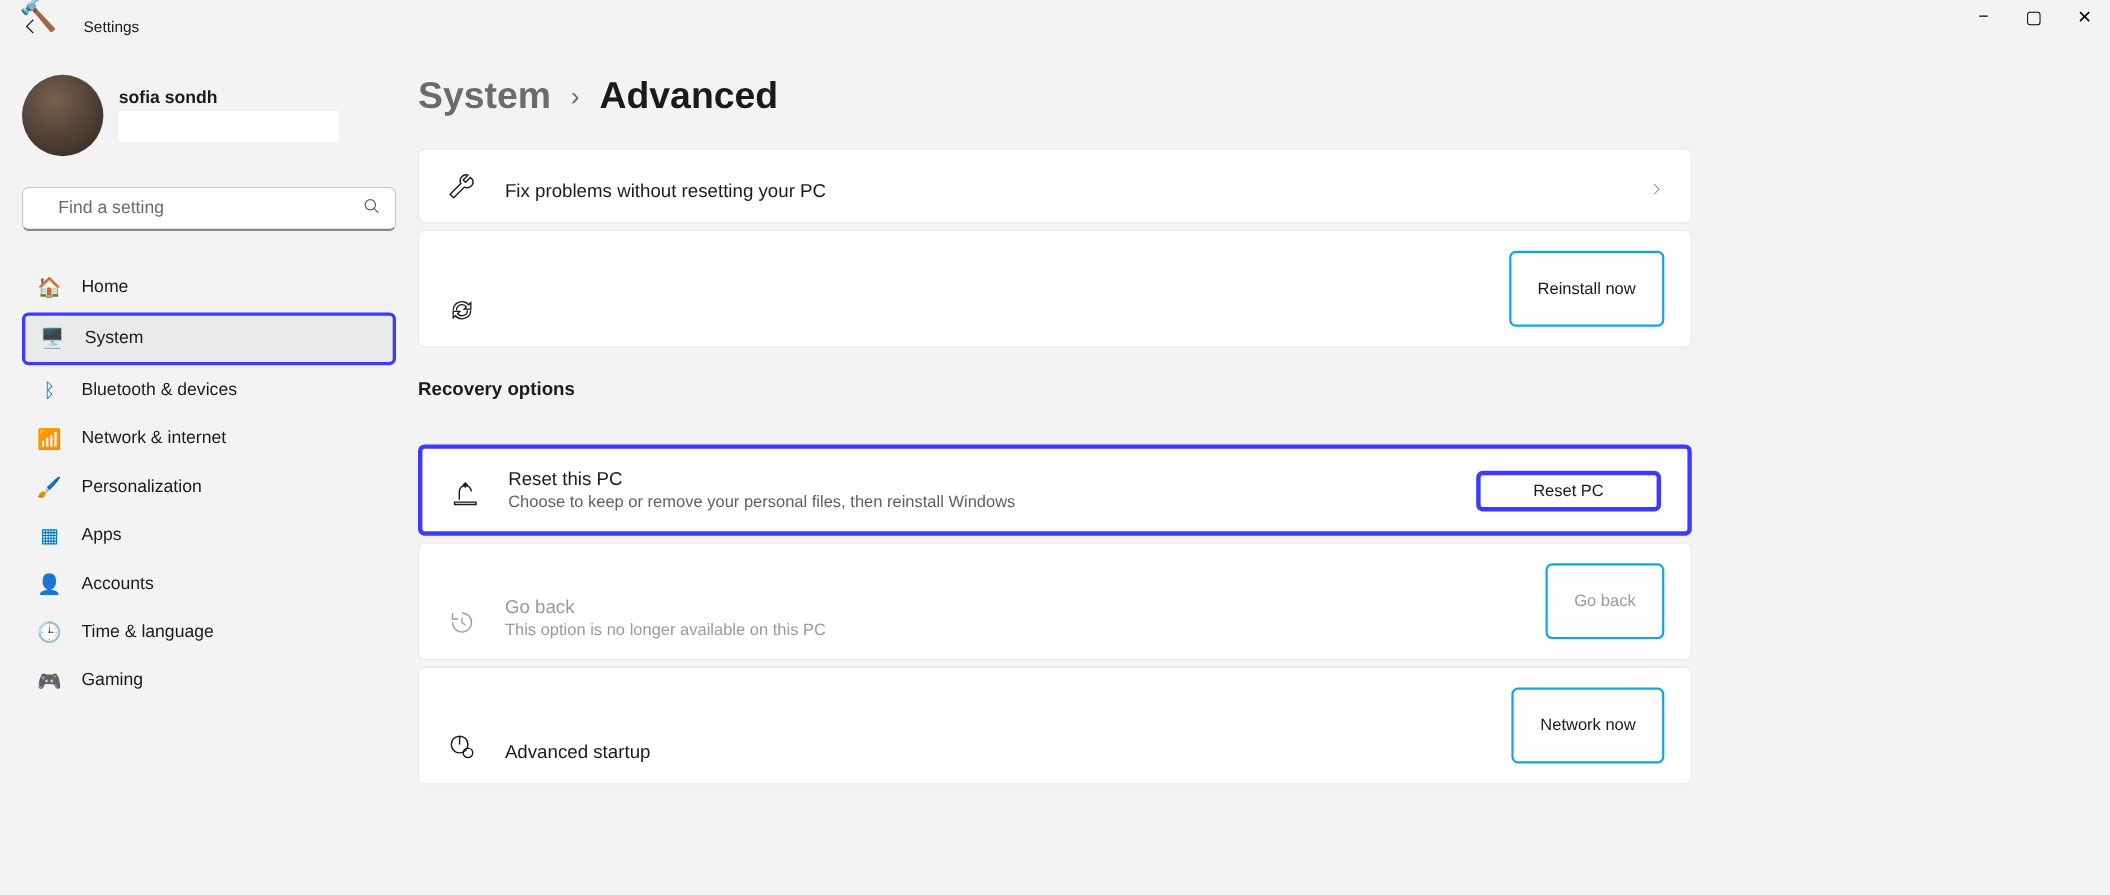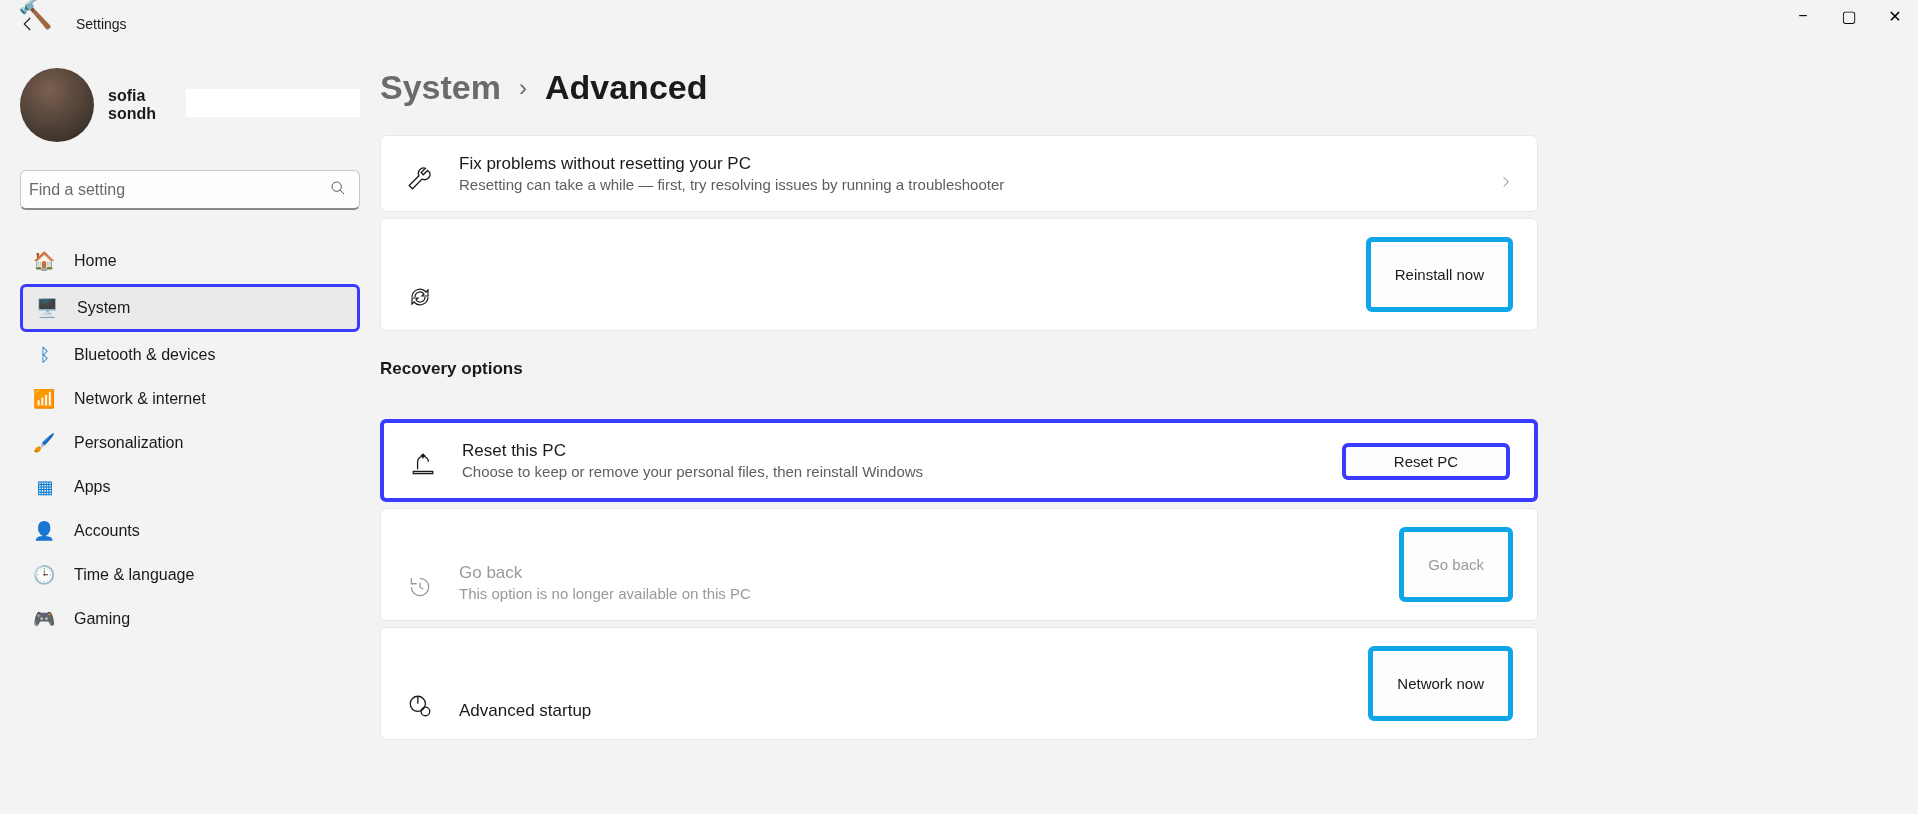--- a/index.html
+++ b/index.html
@@ -9,26 +9,26 @@
 .titlebar .back { width: 40px; height: 40px; display: flex; align-items: center; justify-content: center; cursor: pointer; }
 .titlebar .app-title { font-size: 14px; margin-left: 12px; color: #1a1a1a; }
 .window-controls { position: absolute; right: 0; top: 0; display: flex; }
 .window-controls .ctrl { width: 46px; height: 32px; display: flex; align-items: center; justify-content: center; cursor: pointer; }
 .hammer { position: absolute; left: 18px; top: -2px; font-size: 28px; z-index: 10; }
 
 .layout { display: flex; height: calc(100% - 48px); }
 .sidebar { width: 380px; padding: 20px 20px 0 20px; }
 .profile { display: flex; align-items: center; gap: 14px; margin-bottom: 28px; }
 .avatar { width: 74px; height: 74px; border-radius: 50%; background: radial-gradient(circle at 40% 30%, #7a6050, #2a2520); flex-shrink: 0; }
-.profile-info { display: flex; flex-direction: row; }
+.profile-info { display: flex; flex-direction: column; }
 .profile-name { font-size: 16px; font-weight: 600; color: #1a1a1a; }
 .profile-blank { width: 200px; height: 28px; background: #fff; margin-top: 2px; }
 
 .search-wrap { position: relative; margin-bottom: 30px; }
-.search-input { width: 100%; height: 40px; border: 1px solid #c8c8c8; border-bottom: 2px solid #888; border-radius: 6px; padding: 0 44px 0 8px; font-size: 16px; background: #fdfdfd; color: #a21caf; }
+.search-input { width: 100%; height: 40px; border: 1px solid #c8c8c8; border-bottom: 2px solid #888; border-radius: 6px; padding: 0 44px 0 32px; font-size: 16px; background: #fdfdfd; color: #a21caf; }
 .search-input::placeholder { color: #6b6b6b; }
 .search-icon { position: absolute; right: 14px; top: 50%; transform: translateY(-50%); color: #6b6b6b; }
 
 .nav { display: flex; flex-direction: column; gap: 2px; }
 .nav-item { display: flex; align-items: center; gap: 18px; padding: 10px 14px; border-radius: 6px; cursor: pointer; font-size: 16px; color: #1a1a1a; }
 .nav-item .nicon { width: 22px; height: 22px; display: flex; align-items: center; justify-content: center; font-size: 18px; }
 .nav-item.active { background: #eaeaea; }
 .nav-item.highlighted { border: 3px solid #3b3bff; }
 
 .main { flex: 1; padding: 20px 380px 0 0; }
@@ -40,21 +40,21 @@
 .card { background: #fff; border: 1px solid #e8e8e8; border-radius: 6px; padding: 18px 24px; display: flex; align-items: flex-end; gap: 24px; margin-bottom: 6px; }
 .card.highlighted { border: 4px solid #3b3bff; margin-top: 40px; }
 .card .cicon { width: 30px; height: 30px; display: flex; align-items: center; justify-content: center; color: #1a1a1a; flex-shrink: 0; }
 .card .ctext { flex: 1; }
 .card .ctitle { font-size: 17px; color: #1a1a1a; }
 .card .csub { font-size: 15px; color: #5e5e5e; margin-top: 2px; }
 .card.disabled .ctitle, .card.disabled .csub, .card.disabled .cicon { color: #9a9a9a; }
 .card .caction { margin-left: auto; }
 .chevron { color: #6b6b6b; }
 
-.btn { border: 5px solid #0ea5e9; background: #fdfdfd; border-radius: 6px; padding: 24px 24px; font-size: 15px; cursor: pointer; color: #1a1a1a; }
+.btn { border: 2px solid #0ea5e9; background: #fdfdfd; border-radius: 6px; padding: 24px 24px; font-size: 15px; cursor: pointer; color: #1a1a1a; }
 .btn.highlighted { border: 4px solid #3b3bff; padding: 6px 48px; }
 .btn.disabled { color: #9a9a9a; }
 
 .section-heading { font-size: 17px; font-weight: 600; margin: 28px 0 14px 0; color: #1a1a1a; }
 
 .ih-home { color:#ff8c00; } .ih-sys{color:#0078d4;} .ih-bt{color:#0078d4;} .ih-net{color:#0078d4;} .ih-pers{color:#0078d4;} .ih-apps{color:#0078d4;} .ih-acc{color:#0078d4;} .ih-time{color:#0078d4;} .ih-game{color:#888;}
 </style>
 </head>
 <body>
 
@@ -148,21 +148,20 @@
     </div>
 
     <div class="card">
       <div class="cicon">
           <svg width="26" height="26" viewBox="0 0 24 24">
             <path d="M21 7a5 5 0 0 1-7 6L5 22l-3-3 9-9a5 5 0 0 1 6-7l-4 4 2 2 4-4z" fill="none" stroke="#1a1a1a" stroke-width="1.2"></path>
           </svg>
         </div>
       <div class="ctext">
         <div class="ctitle">Fix problems without resetting your PC</div>
-        <div class="csub">Resetting can take a while — first, try resolving issues by running a troubleshooter</div>
       </div>
       <div class="caction chevron"><svg width="14" height="14" viewBox="0 0 24 24">
             <path d="M8 4l8 8-8 8" stroke="#6b6b6b" stroke-width="1.5" fill="none"></path>
           </svg></div>
     </div>
 
     <div class="card">
       <div class="cicon">
           <svg width="24" height="24" viewBox="0 0 24 24">
             <path d="M4 12a8 8 0 0 1 14-5l2-2v6h-6l2-2a5 5 0 0 0-9 3M20 12a8 8 0 0 1-14 5l-2 2v-6h6l-2 2a5 5 0 0 0 9-3" fill="none" stroke="#1a1a1a" stroke-width="1.2"></path>

